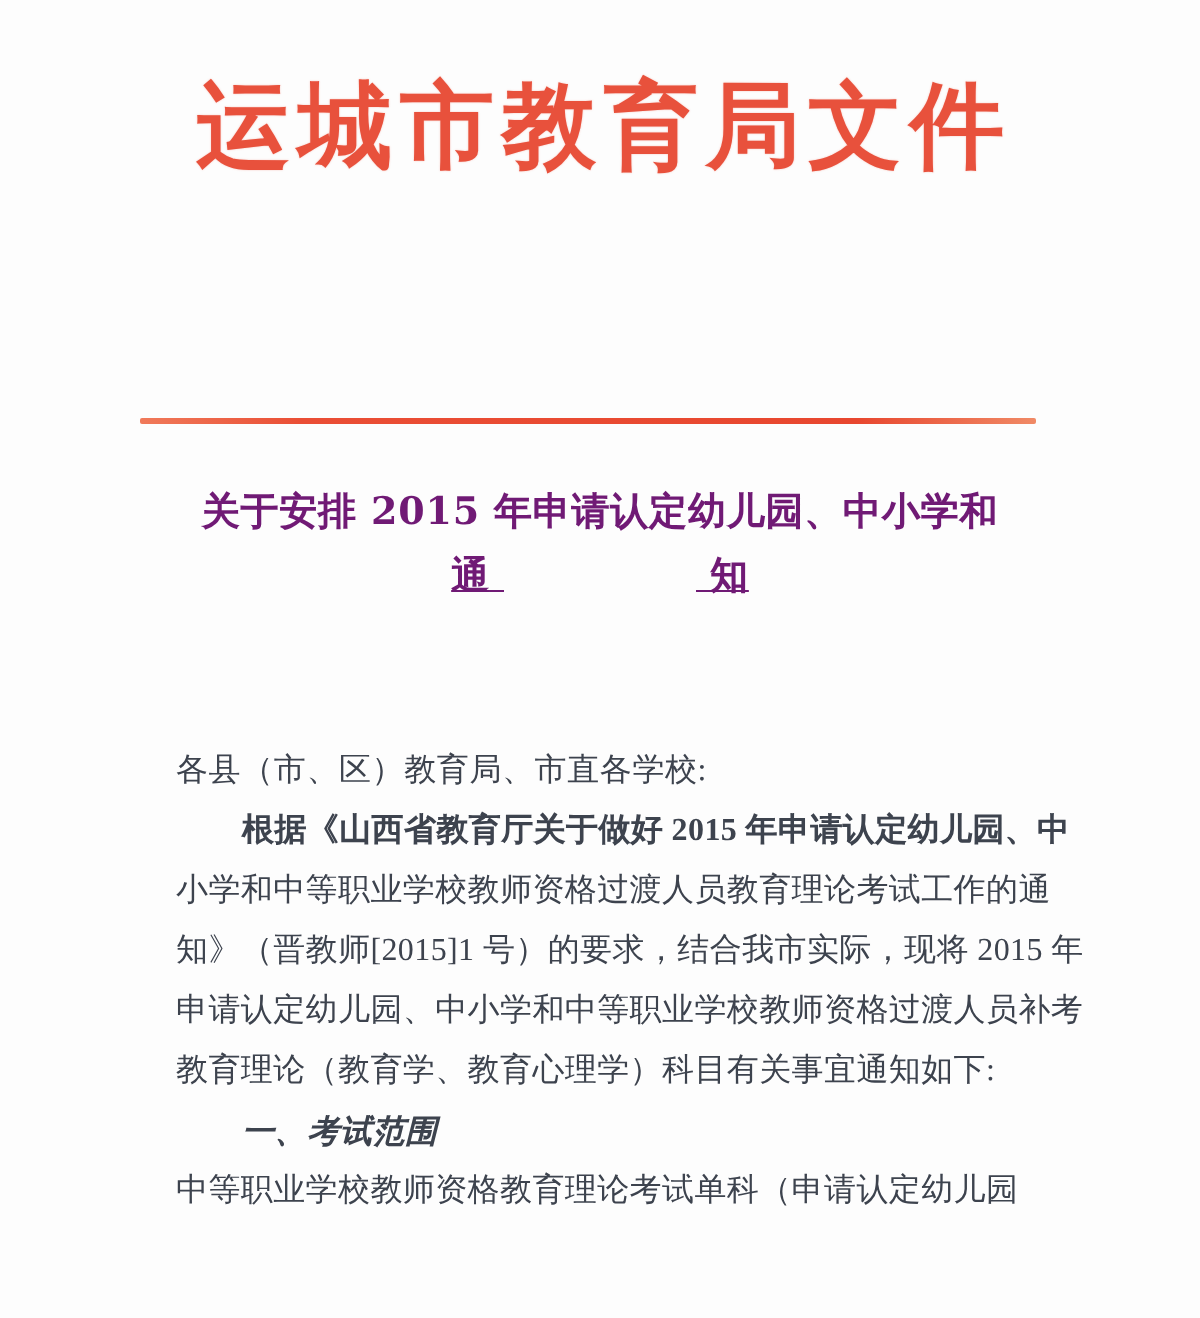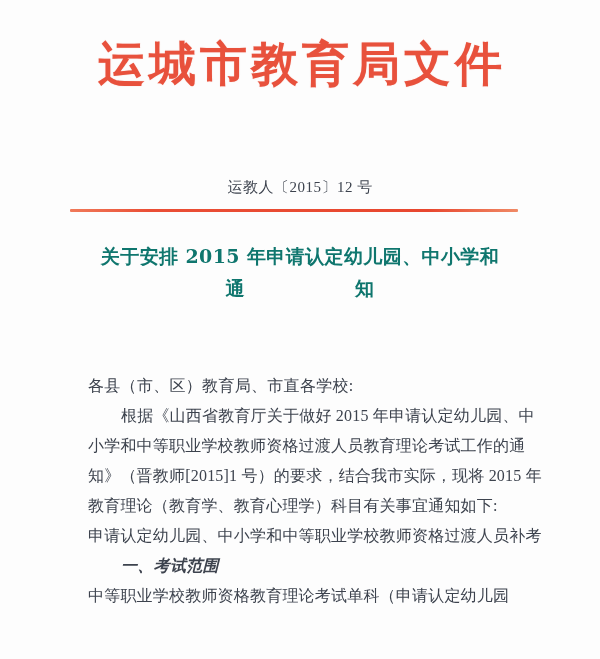--- a/index.html
+++ b/index.html
@@ -71,28 +71,29 @@
   .doc-title {
     position: absolute;
     top: 240px;
     left: 66px;
     width: 468px;
     text-align: center;
     font-family: "DejaVu Serif", "Liberation Serif", serif;
     font-weight: bold;
     font-size: 19px;
     line-height: 32px;
-    color: #0f766e;
+    color: #701a75;
     letter-spacing: 0.4px;
   }
   .doc-title .tline {
     white-space: nowrap;
   }
   .doc-title .tline-last {
     letter-spacing: 0.4px;
+    text-decoration: underline;
   }
   .doc-title .tline-last .gap {
     display: inline-block;
     width: 96px;
   }
 
   
   .body-wrap {
     position: absolute;
     top: 371px;
@@ -111,20 +112,21 @@
     letter-spacing: 0.2px;
     text-align: justify;
     text-justify: inter-ideograph;
   }
   .para .pline {
     display: block;
     white-space: nowrap;
   }
   .indent2 {
     padding-left: 33px;
+    font-weight: bold;
   }
   .section-head {
     font-size: 16px;
     line-height: 30px;
     font-weight: bold;
     letter-spacing: 0.3px;
     white-space: nowrap;
     padding-left: 33px;
     font-family: "DejaVu Serif", "Liberation Serif", serif;
     font-style: italic;
@@ -132,43 +134,42 @@
 </style>
 </head>
 <body>
 
 <div class="page">
 
   <div class="masthead">
     <div class="masthead-title">运城市教育局文件</div>
   </div>
 
-  <div class="docnum">运教人〔2015〕12 号</div>
 
   <div class="red-rule"></div>
 
   <div class="doc-title">
     <div class="tline">关于安排 2015 年申请认定幼儿园、中小学和</div>
     <div class="tline tline-last">
       <span>通</span>
       <span class="gap"></span>
       <span>知</span>
     </div>
   </div>
 
   <div class="body-wrap">
 
     <div class="salutation">各县（市、区）教育局、市直各学校:</div>
 
     <div class="para">
       <span class="pline indent2">根据《山西省教育厅关于做好 2015 年申请认定幼儿园、中</span>
       <span class="pline">小学和中等职业学校教师资格过渡人员教育理论考试工作的通</span>
       <span class="pline">知》（晋教师[2015]1 号）的要求，结合我市实际，现将 2015 年</span>
+      <span class="pline">申请认定幼儿园、中小学和中等职业学校教师资格过渡人员补考</span>
       <span class="pline">教育理论（教育学、教育心理学）科目有关事宜通知如下:</span>
-      <span class="pline">申请认定幼儿园、中小学和中等职业学校教师资格过渡人员补考</span>
     </div>
 
     <div class="section-head">一、考试范围</div>
 
     <div class="para">
       <span class="pline">中等职业学校教师资格教育理论考试单科（申请认定幼儿园</span>
     </div>
 
   </div>
 

